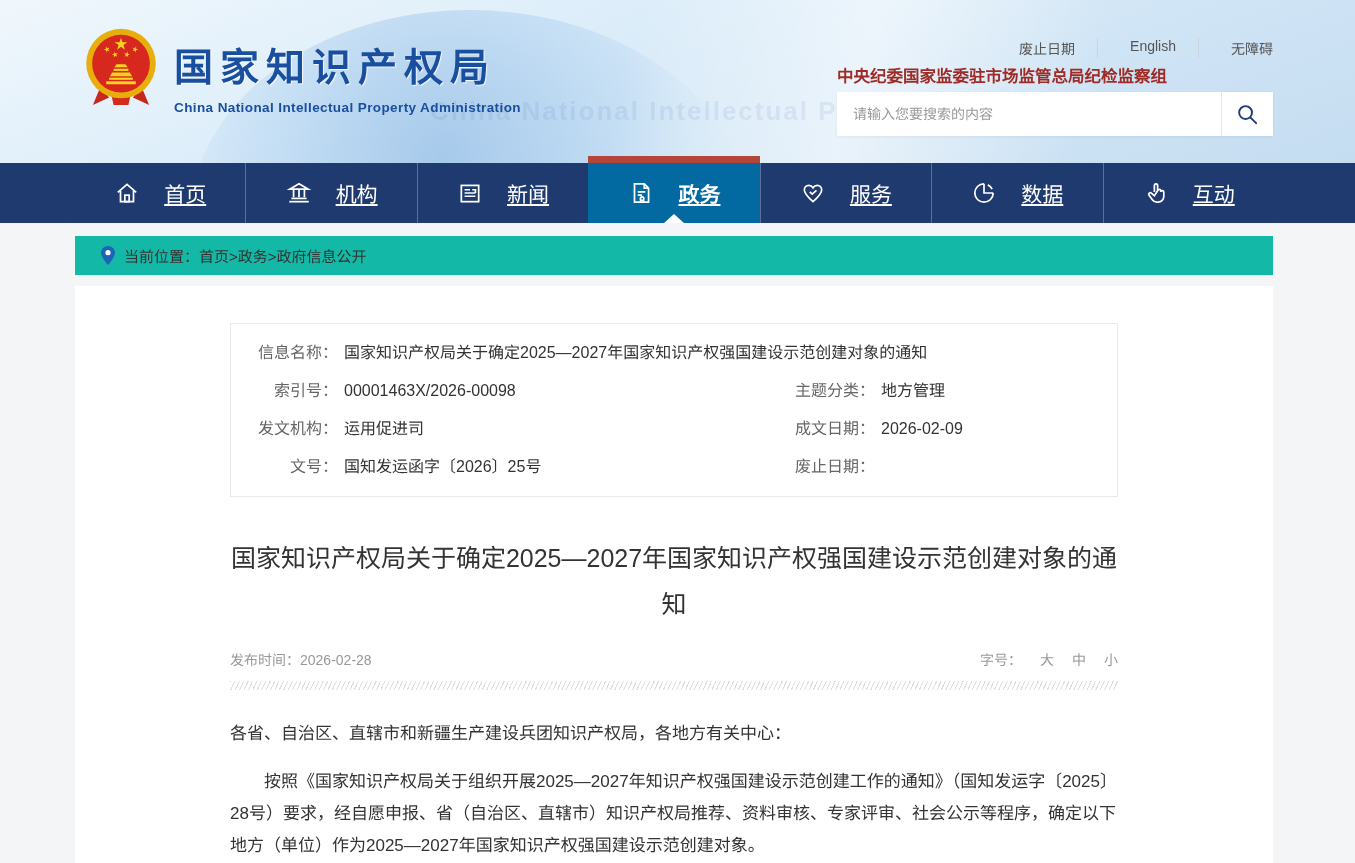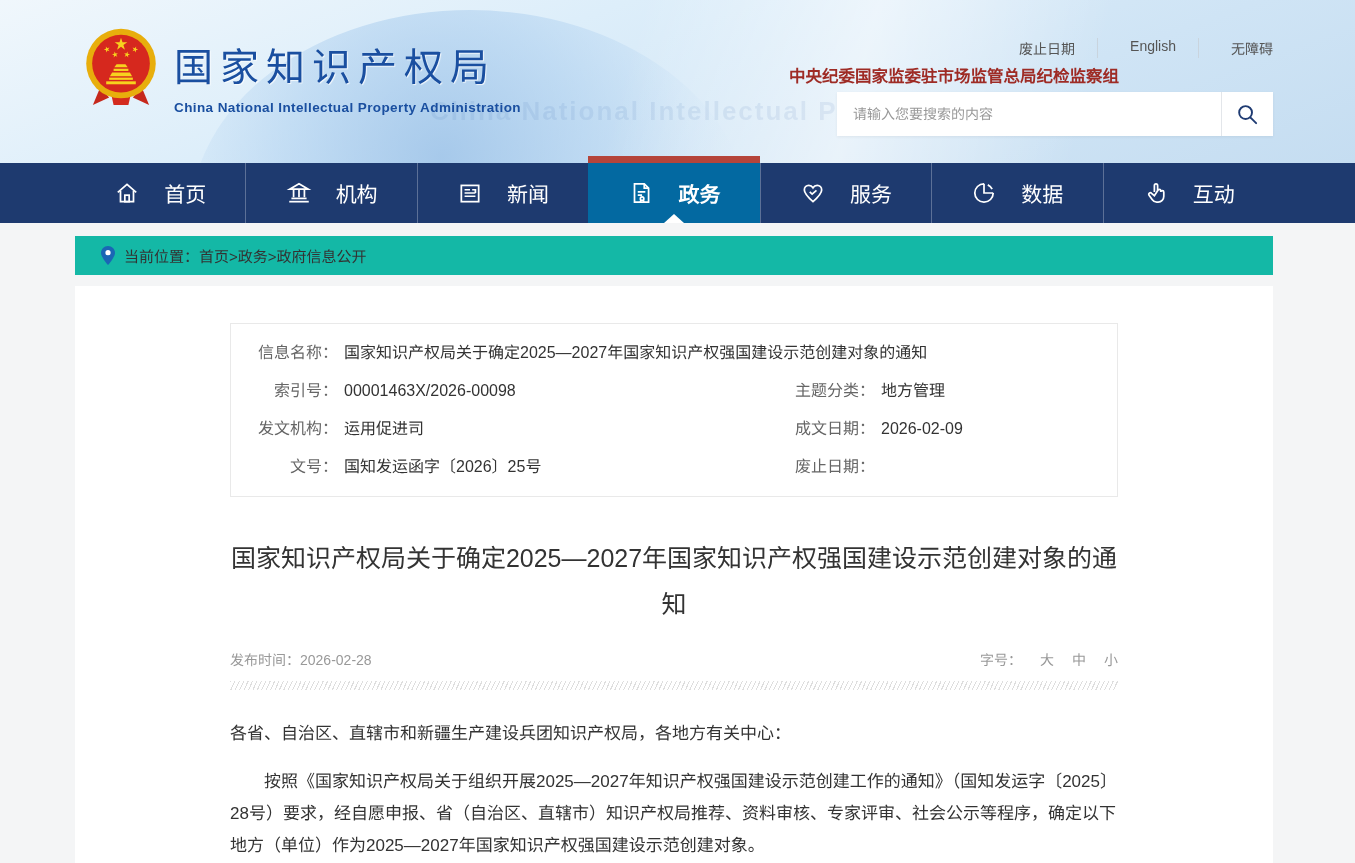--- a/index.html
+++ b/index.html
@@ -13,45 +13,45 @@
   .globe { position:absolute; left:190px; top:10px; width:560px; height:420px; border-radius:50%;
     background:radial-gradient(circle at 45% 35%, rgba(150,190,230,.75) 0%, rgba(170,205,238,.55) 35%, rgba(190,218,243,.25) 60%, rgba(200,225,245,0) 72%); }
   .sky-band { position:absolute; right:0; top:0; width:900px; height:163px;
     background:linear-gradient(105deg, rgba(255,255,255,0) 20%, rgba(255,255,255,.55) 45%, rgba(255,255,255,0) 70%); }
   .watermark { position:absolute; left:430px; top:96px; font-size:26px; font-weight:bold;
     color:#1a4fa0; opacity:.08; white-space:nowrap; letter-spacing:2px; }
 
   .logo-area { position:absolute; left:84px; top:26px; display:flex; align-items:flex-start; cursor:pointer; }
   .emblem { width:74px; height:84px; }
   .site-text { margin-left:16px; padding-top:10px; }
-  .site-name { font-size:39px; font-weight:normal; color:#1a4fa0; letter-spacing:7px;
+  .site-name { font-size:39px; font-weight:bold; color:#1a4fa0; letter-spacing:7px;
     text-shadow:1px 1px 1px rgba(255,255,255,.8); }
   .site-en { margin-top:8px; font-size:13.5px; font-weight:bold; color:#1a4fa0; letter-spacing:.4px; }
 
   .top-links { position:absolute; top:38px; right:82px; display:flex; font-size:14px; color:#555; }
   .top-links .tl { padding:0 22px; cursor:pointer; }
   .top-links .tl + .tl { border-left:1px solid #c9d4de;padding-left:32px; }
   .top-links .tl:last-child { padding-right:0; }
 
-  .discipline { position:absolute; top:63px; left:789px; font-size:16.5px; font-weight:600;
+  .discipline { position:absolute; top:63px; left:837px; font-size:16.5px; font-weight:600;
     color:#9e2b25; cursor:pointer; }
 
   .search-box { position:absolute; top:92px; left:837px; width:436px; height:44px; background:#fff;
     display:flex; align-items:center; box-shadow:0 1px 3px rgba(0,0,0,.06); }
   .search-input { flex:1; height:100%; border:none; outline:none; padding:0 16px; font-size:14px;
     color:#3b82f6; background:transparent; font-family:inherit; }
   .search-input::placeholder { color:#999; }
   .search-btn { width:52px; height:100%; display:flex; align-items:center; justify-content:center;
     border:none; background:transparent; border-left:1px solid #e3e6ea; cursor:pointer; }
 
   
   .navbar { height:60px; background:#1e3a6f; position:relative; }
   .nav-inner { margin-left:75px; width:1199px; height:100%; display:flex; }
   .nav-item { flex:1; display:flex; align-items:center; justify-content:center; gap:24px;
-    color:#fff; font-size:21px; cursor:pointer; position:relative; }
+    color:#fff; font-size:21px; cursor:pointer; position:relative;text-decoration:underline; }
   .nav-item + .nav-item { border-left:1px solid rgba(255,255,255,.28); }
   .nav-item.active { background:#0369a1; font-weight:bold; border-left-color:transparent; }
   .nav-item.active::before { content:""; position:absolute; top:-7px; left:-1px; right:0; height:7px; background:#b5443a; }
   .nav-item.active::after { content:""; position:absolute; bottom:0; left:50%; margin-left:-10px;
     border-left:10px solid transparent; border-right:10px solid transparent; border-bottom:9px solid #ffffff; }
   .nav-icon { width:26px; height:26px; display:block; }
 
   
   .breadcrumb-bar { margin:13px 82px 0 75px; height:39px; background:#14b8a6; display:flex;
     align-items:center; padding-left:26px; font-size:15px; color:#333; }

